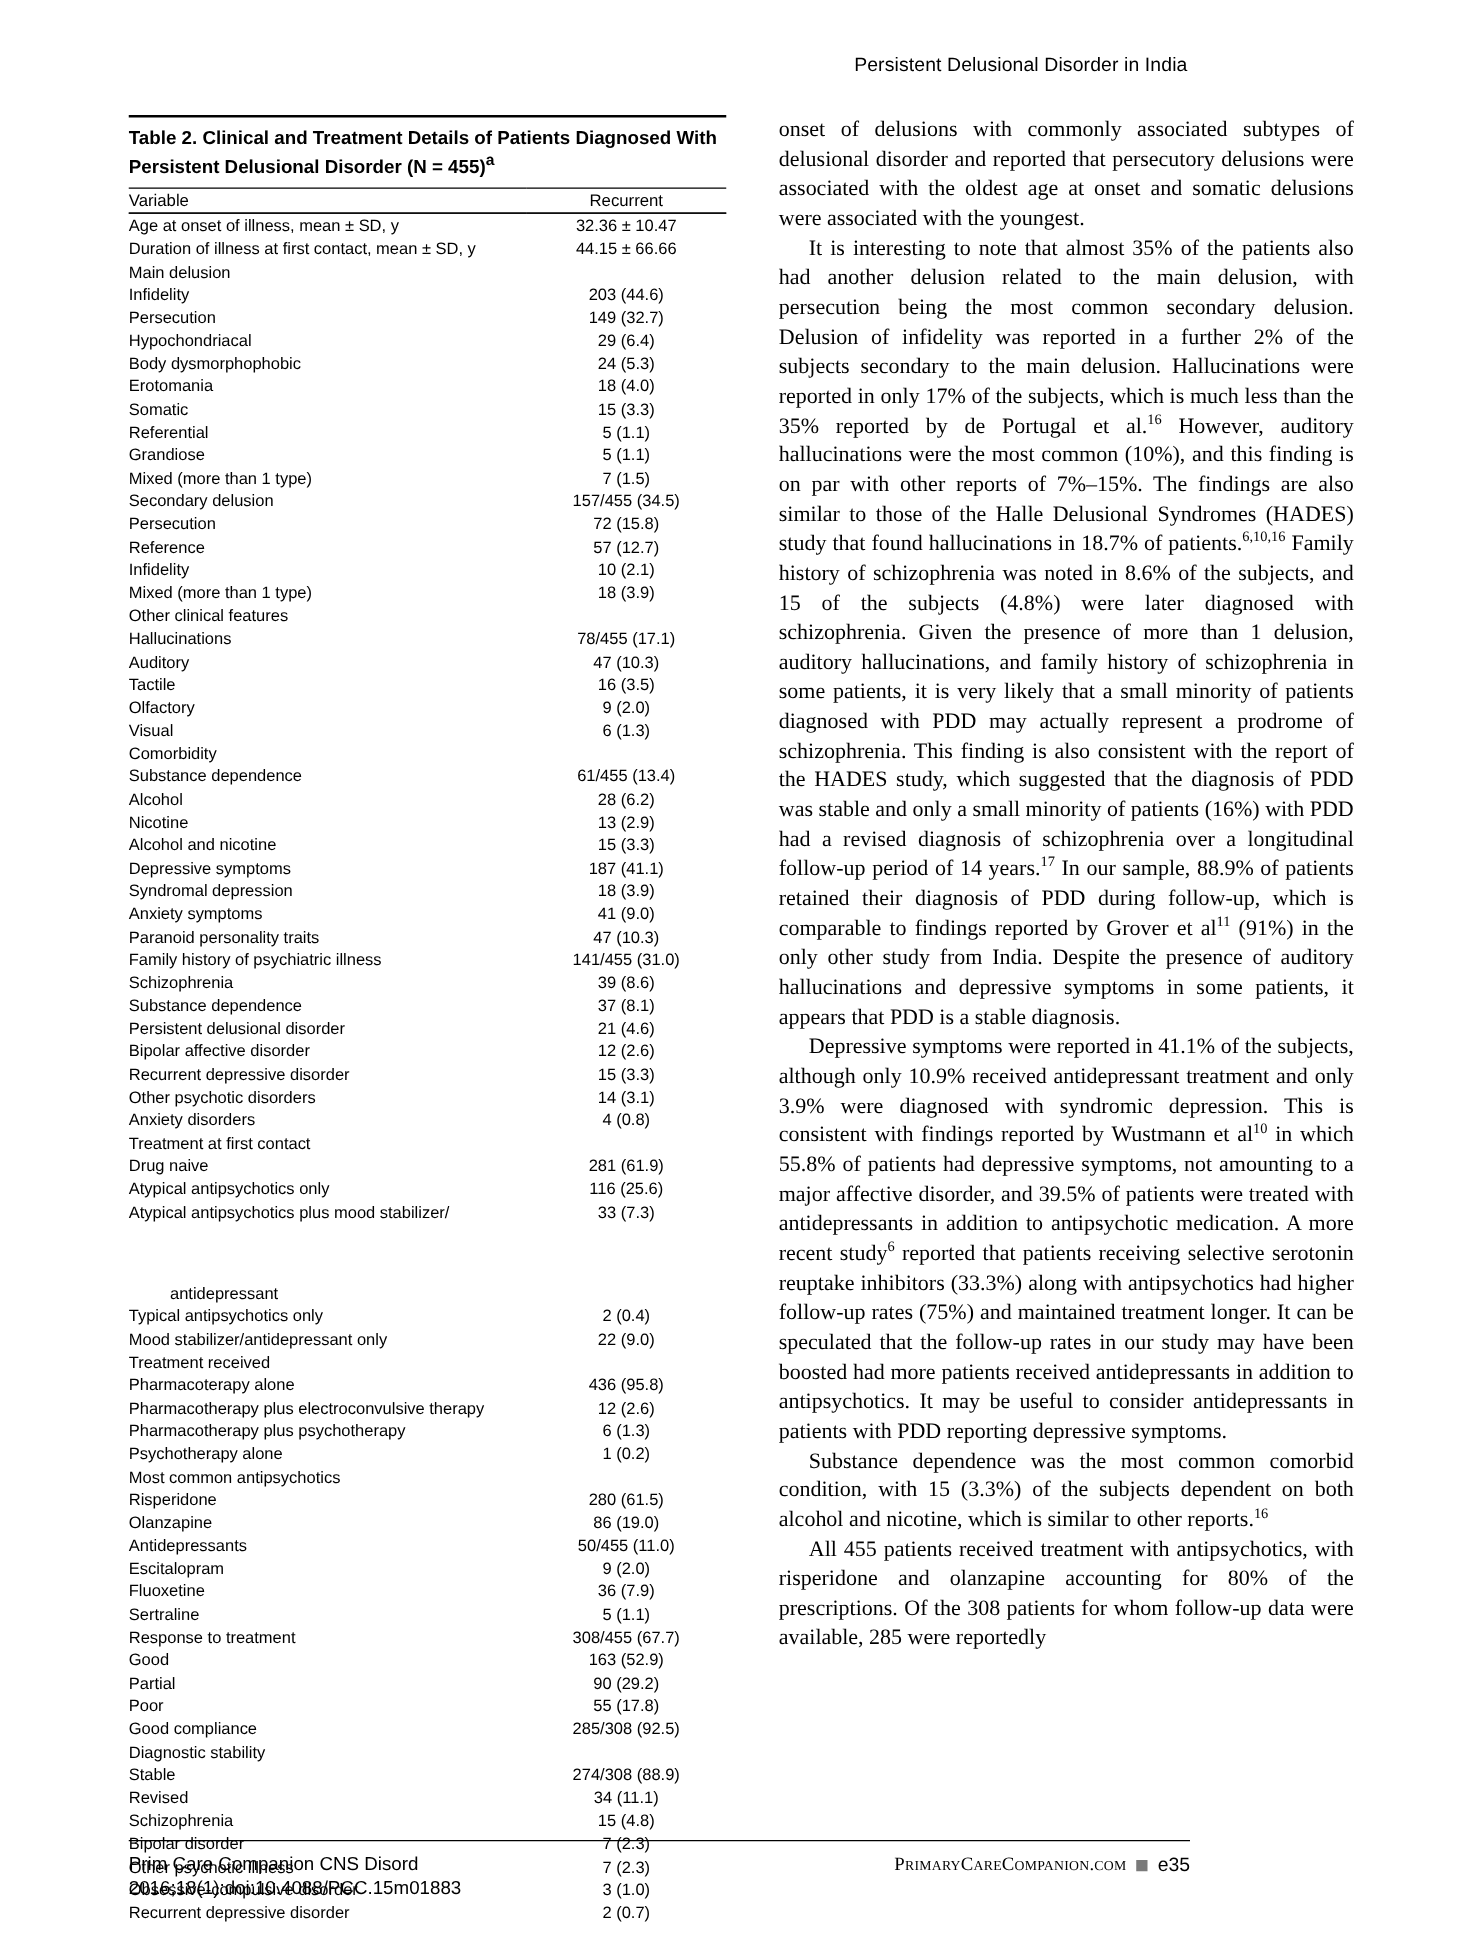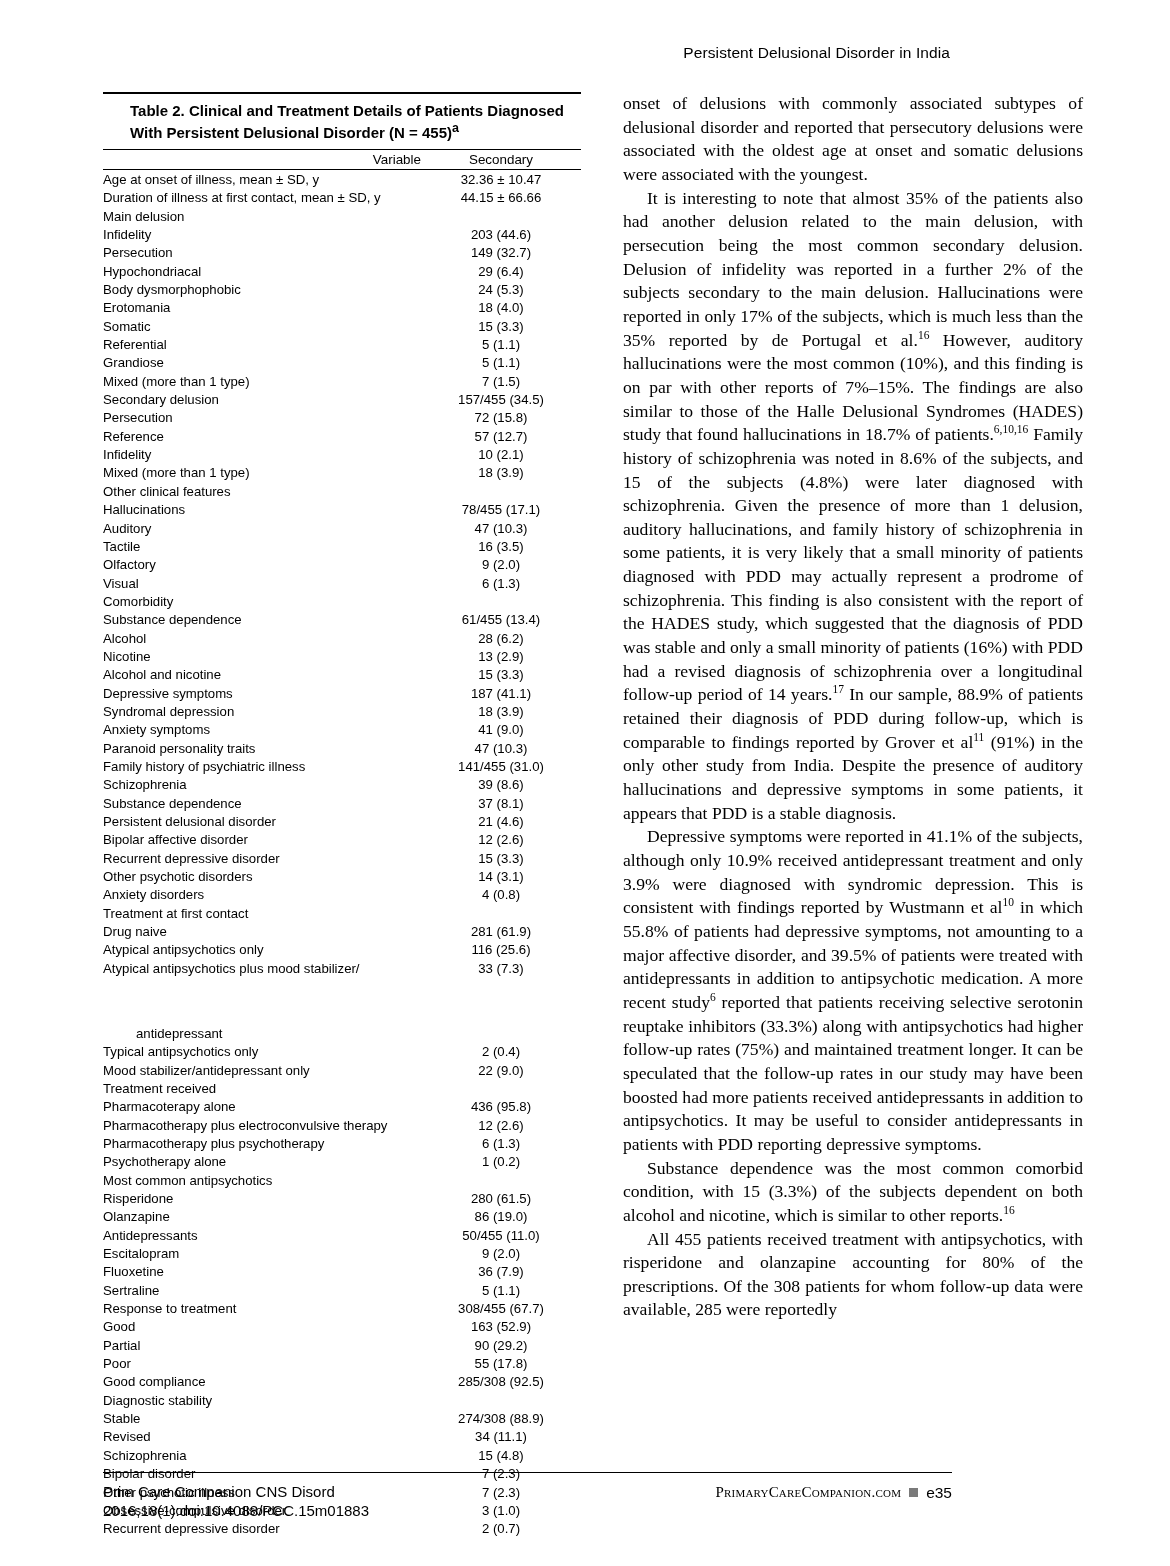--- a/index.html
+++ b/index.html
@@ -47,31 +47,30 @@
   .table-wrap {
     border-top: 2.6px solid #000;
     padding-top: 7px;
   }
   .table-title {
     font-family: "Liberation Sans", sans-serif;
     font-weight: bold;
     font-size: 15px;
     line-height: 1.28;
     margin-bottom: 7px;
-    margin-left: 27px;
   }
   table.data {
     width: 100%;
     border-collapse: collapse;
     font-family: "Liberation Sans", sans-serif;
     font-size: 13.2px;
   }
   table.data th {
     font-weight: normal;
-    text-align: right;
+    text-align: left;
     border-top: 0.9px solid #000;
     border-bottom: 0.9px solid #000;
     padding: 2px 0 2px 0;
     font-size: 13.4px;
   }
   table.data th.valcol {
     text-align: center;
     width: 160px;
   }
   table.data td {
@@ -163,21 +162,21 @@
 
   <div class="columns">
 
     <div class="col-left">
       <div class="table-wrap">
         <div class="table-title"><span>Table 2. Clinical and Treatment Details of Patients Diagnosed With Persistent Delusional Disorder (N = 455)</span><sup>a</sup></div>
         <table class="data">
           <thead>
             <tr>
               <th>Variable</th>
-              <th class="valcol">Secondary</th>
+              <th class="valcol">Recurrent</th>
             </tr>
           </thead>
           <tbody id="table-body">
               <tr>
                 <td class="lvl1">Age at onset of illness, mean ± SD, y</td>
                 <td class="val">32.36 ± 10.47</td>
               </tr>
               <tr>
                 <td class="lvl1">Duration of illness at first contact, mean ± SD, y</td>
                 <td class="val">44.15 ± 66.66</td>

